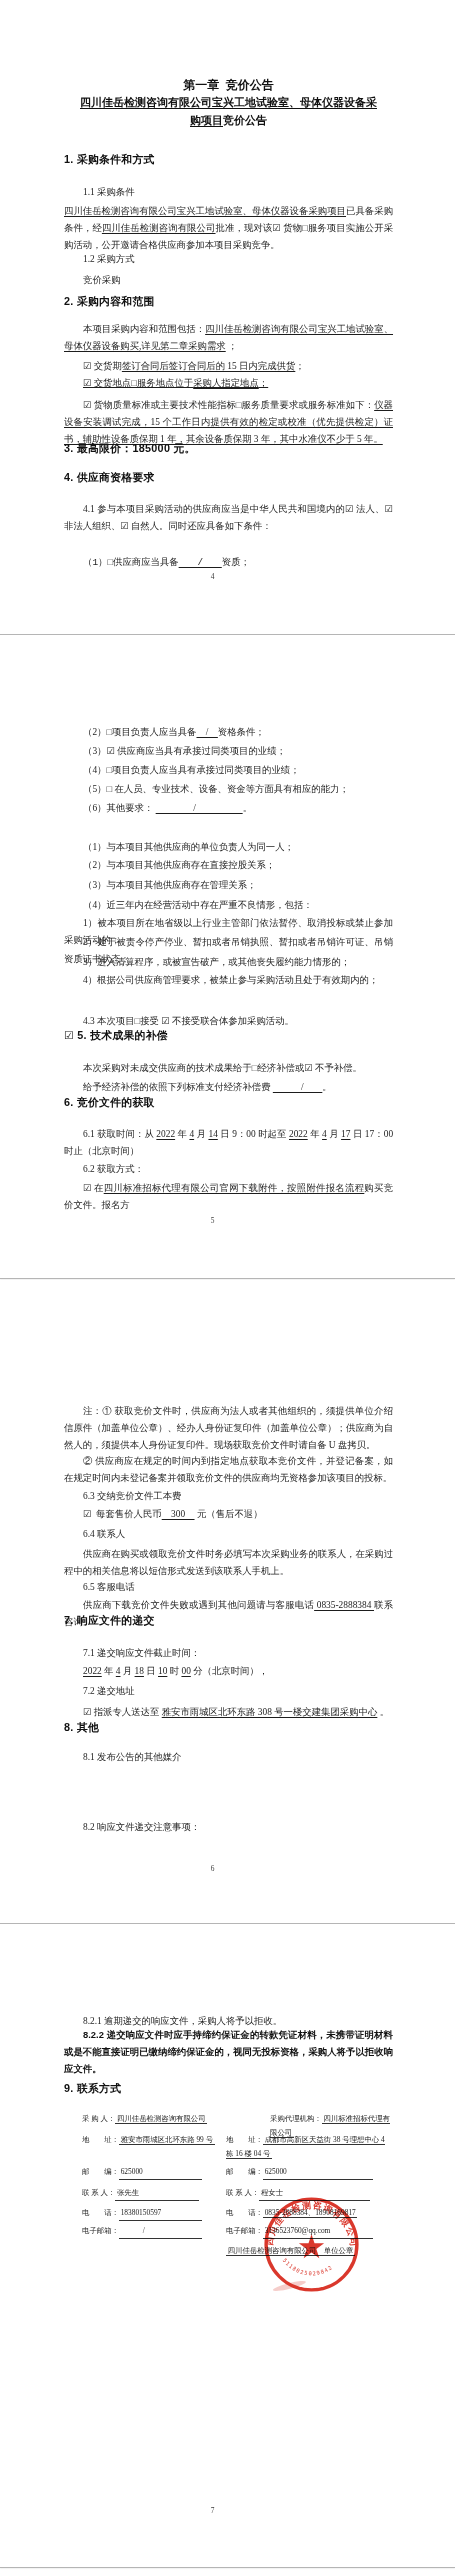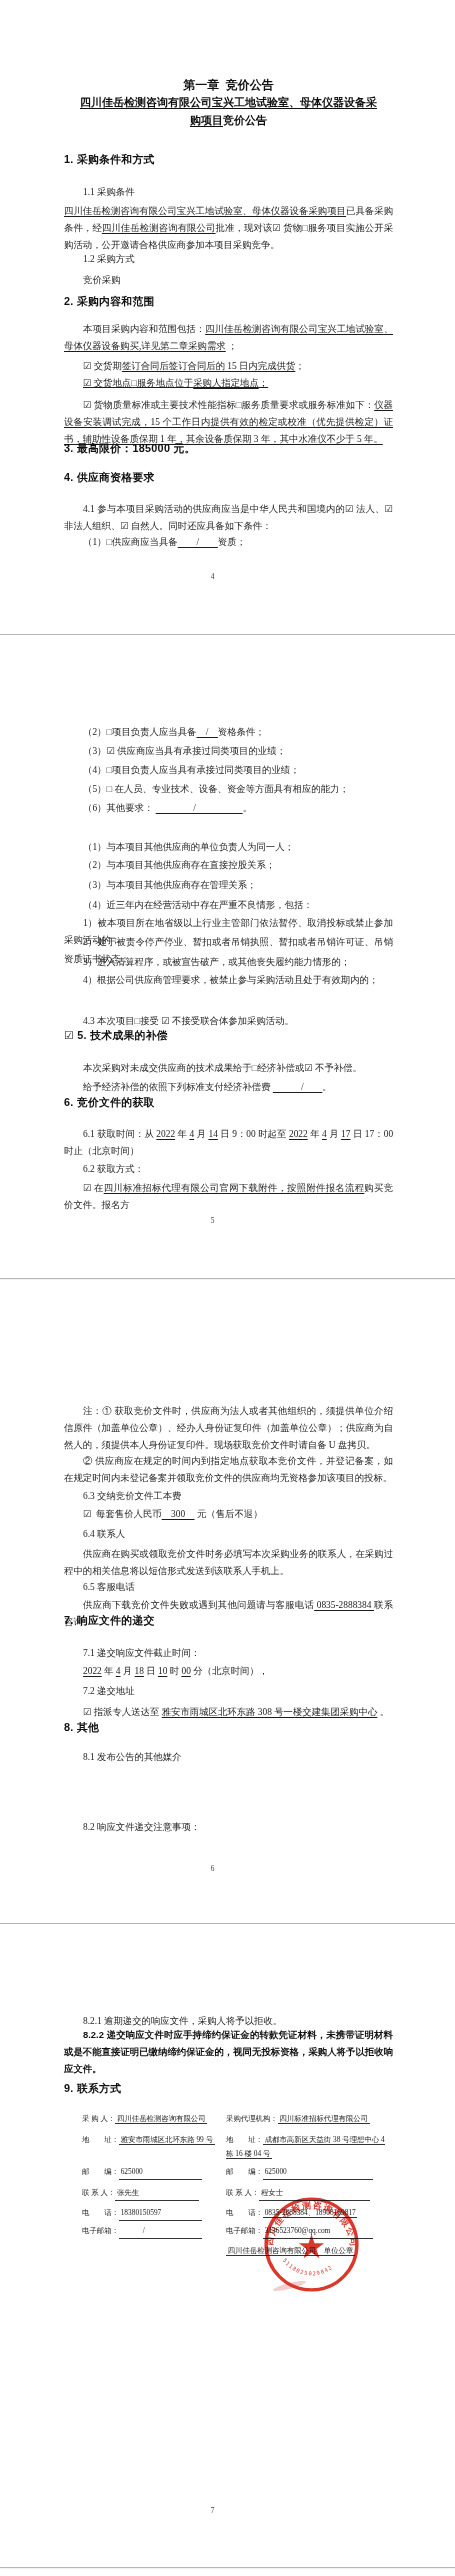--- a/index.html
+++ b/index.html
@@ -62,21 +62,21 @@
       <div class="blk t-p ind" style="top: 251px;"><span class="seg">1.2 采购方式</span></div>
       <div class="blk t-p ind" style="top: 272px;"><span class="seg">竞价采购</span></div>
       <div class="blk t-h" style="top: 293px;"><span class="seg">2. 采购内容和范围</span></div>
       <div class="blk t-p ind" style="top: 321px;"><span class="seg">本项目采购内容和范围包括：</span><span class="seg u">四川佳岳检测咨询有限公司宝兴工地试验室、母体仪器设备购买,详见第二章采购需求</span><span class="seg"> ；</span></div>
       <div class="blk t-p ind" style="top: 358px;"><span class="seg">☑ 交货期</span><span class="seg u">签订合同后签订合同后的 15 日内完成供货</span><span class="seg">；</span></div>
       <div class="blk t-p ind" style="top: 375px; text-decoration: underline;"><span class="seg">☑ 交货地点□服务地点位于</span><span class="seg u">采购人指定地点</span><span class="seg">；</span></div>
       <div class="blk t-p ind" style="top: 397px;"><span class="seg">☑ 货物质量标准或主要技术性能指标□服务质量要求或服务标准如下：</span><span class="seg u">仪器设备安装调试完成，15 个工作日内提供有效的检定或校准（优先提供检定）证书，辅助性设备质保期 1 年，其余设备质保期 3 年，其中水准仪不少于 5 年。</span></div>
       <div class="blk t-h" style="top: 440px;"><span class="seg">3. 最高限价：185000 元。</span></div>
       <div class="blk t-h" style="top: 469px;"><span class="seg">4. 供应商资格要求</span></div>
       <div class="blk t-p ind" style="top: 501px;"><span class="seg">4.1 参与本项目采购活动的供应商应当是中华人民共和国境内的☑ 法人、☑ 非法人组织、☑ 自然人。同时还应具备如下条件：</span></div>
-      <div class="blk t-p ind" style="top: 534px;"><span class="seg">（1）□供应商应当具备</span><span class="seg u">　　/　　</span><span class="seg">资质；</span></div>
+      <div class="blk t-p ind" style="top: 554px; font-family: Liberation Mono, monospace;"><span class="seg">（1）□供应商应当具备</span><span class="seg u">　　/　　</span><span class="seg">资质；</span></div>
       <div class="pagenum" style="top: 572px;">4</div>
     </div>
     <div class="page" style="top: 635px; height: 644px;">
       <div class="blk t-p ind" style="top: 89px;"><span class="seg">（2）□项目负责人应当具备</span><span class="seg u">　/　</span><span class="seg">资格条件；</span></div>
       <div class="blk t-p ind" style="top: 108px;"><span class="seg">（3）☑ 供应商应当具有承接过同类项目的业绩；</span></div>
       <div class="blk t-p ind" style="top: 127px;"><span class="seg">（4）□项目负责人应当具有承接过同类项目的业绩；</span></div>
       <div class="blk t-p ind" style="top: 146px;"><span class="seg">（5）□ 在人员、专业技术、设备、资金等方面具有相应的能力；</span></div>
       <div class="blk t-p ind" style="top: 165px;"><span class="seg">（6）其他要求： </span><span class="seg u">　　　　/　　　　　</span><span class="seg">。</span></div>
       <div class="blk t-p ind" style="top: 204px;"><span class="seg">（1）与本项目其他供应商的单位负责人为同一人；</span></div>
       <div class="blk t-p ind" style="top: 222px;"><span class="seg">（2）与本项目其他供应商存在直接控股关系；</span></div>
@@ -129,21 +129,21 @@
     <circle cx="89" cy="89" r="80" fill="none" stroke="#d7281c" stroke-width="6"></circle>
     <text font-size="15.5" font-weight="bold" fill="#d7281c" letter-spacing="2.5" font-family="Liberation Sans, DejaVu Sans, sans-serif">
       <textPath href="#arcTop" startOffset="1%">四川佳岳检测咨询有限公司</textPath>
     </text>
     <text font-size="9.5" fill="#d7281c" letter-spacing="2" font-family="DejaVu Sans Mono, monospace">
       <textPath href="#arcBot" startOffset="6%">5118025029842</textPath>
     </text>
     <text x="89" y="112" text-anchor="middle" font-size="58" fill="#d7281c">★</text>
     <ellipse cx="50" cy="162" rx="30" ry="5" fill="#d7281c" opacity="0.25" transform="rotate(-14 50 162)"></ellipse>
   </svg>
-<div class="crow" style="top: 2112px;">
+<div class="crow" style="top: 2112px; gap: 44px;">
       <div class="ccell cl"><span class="clab">采 购 人：</span><span class="cv wrapv">四川佳岳检测咨询有限公司</span></div>
       <div class="ccell cr"><span class="clab">采购代理机构：</span><span class="cv wrapv">四川标准招标代理有限公司</span></div>
     </div>
     <div class="crow" style="top: 2133px;">
       <div class="ccell cl"><span class="clab">地　　址：</span><span class="cv wrapv">雅安市雨城区北环东路 99 号</span></div>
       <div class="ccell cr"><span class="clab">地　　址：</span><span class="cv wrapv">成都市高新区天益街 38 号理想中心 4 栋 16 楼 04 号</span></div>
     </div>
     <div class="crow" style="top: 2165px;">
       <div class="ccell cl"><span class="clab">邮　　编：</span><span class="cv">625000</span></div>
       <div class="ccell cr"><span class="clab">邮　　编：</span><span class="cv">625000</span></div>

